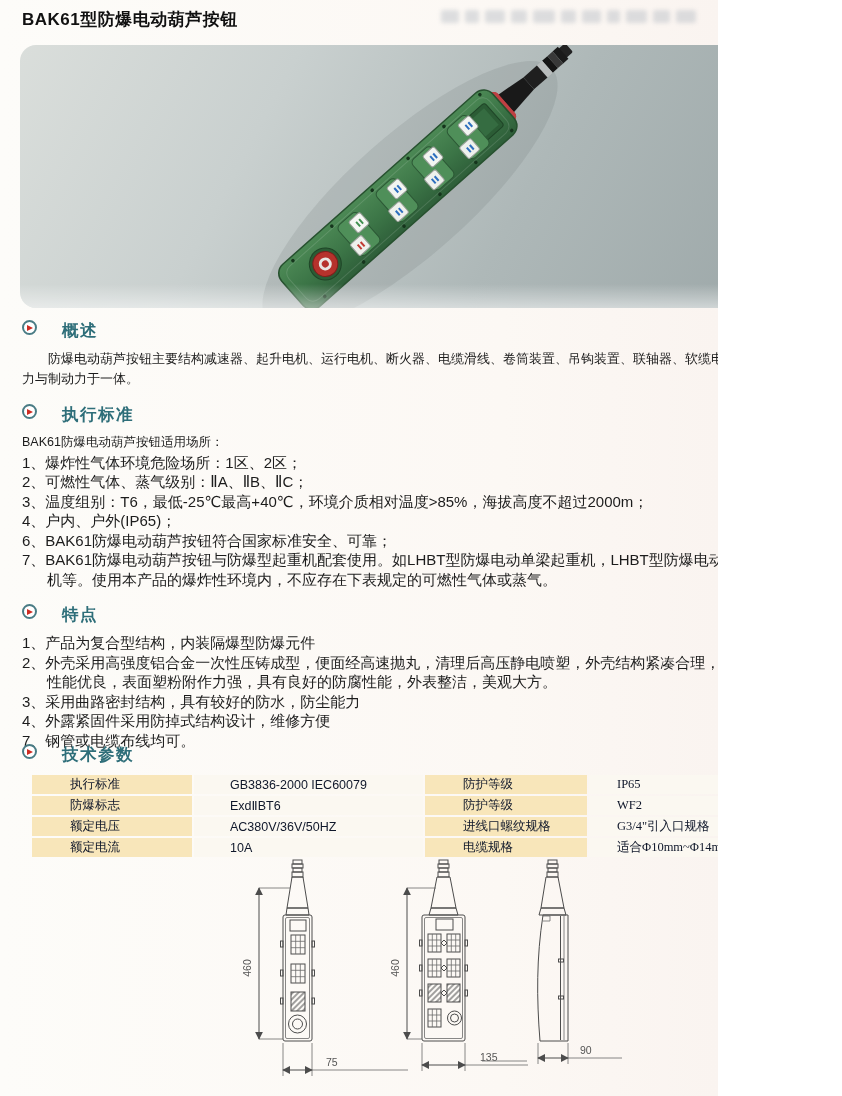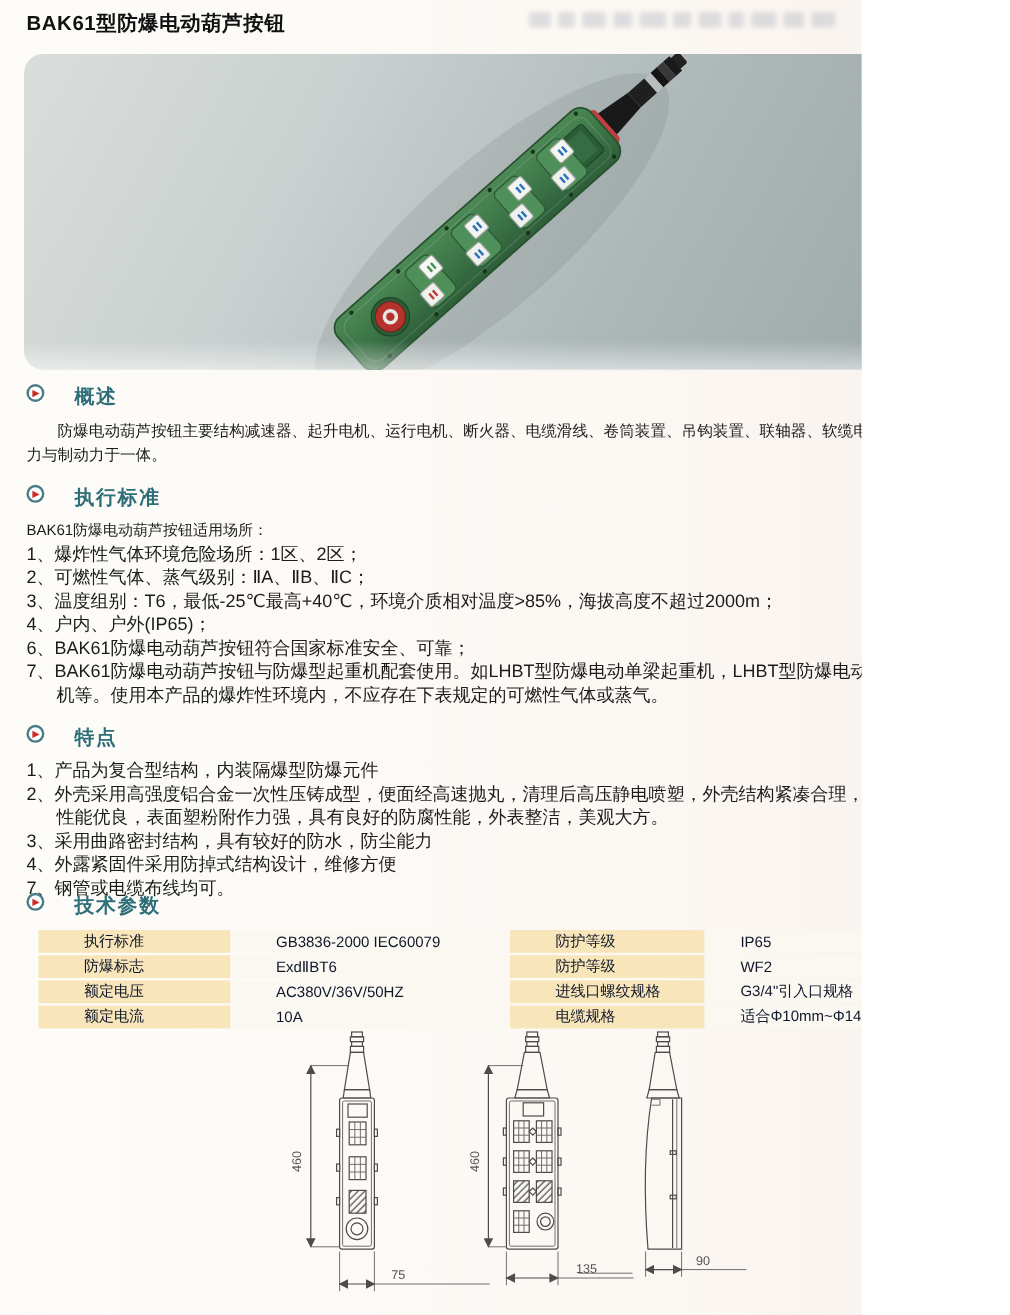--- a/index.html
+++ b/index.html
@@ -35,21 +35,21 @@
 
   .body-text { font-size:13px; line-height:19.5px; color:#1c1c1c; text-indent:2em; }
   .list-intro { font-size:12.5px; line-height:19.5px; color:#1c1c1c; }
   .li { font-size:15px; line-height:19.5px; color:#1c1c1c; padding-left:25px; text-indent:-25px; }
 
   table.specs { margin-left:8px; width:782px; table-layout:fixed;
     border-collapse:separate; border-spacing:2px; }
   table.specs td { height:13.5px; font-size:12.5px; color:#0f172a; white-space:nowrap; overflow:hidden; }
   td.lbl { background:#f8e6ba; padding-left:38px; }
   td.val { background:#fbf8f1; padding-left:36px; }
-  td.val2 { padding-left:28px; }
+  td.val2 { padding-left:28px;font-family:Liberation Serif, serif; }
 
   .drawings { position:absolute; left:230px; top:856px; }
   .dwg-line { stroke:#4c4c4c; stroke-width:1; fill:none; }
   .dwg-thin { stroke:#6a6a6a; stroke-width:.8; fill:none; }
   .dwg-text { font-size:10.5px; fill:#555; font-family:"Liberation Sans","DejaVu Sans",sans-serif; }
 </style>
 </head>
 <body>
 
 <div class="page">

